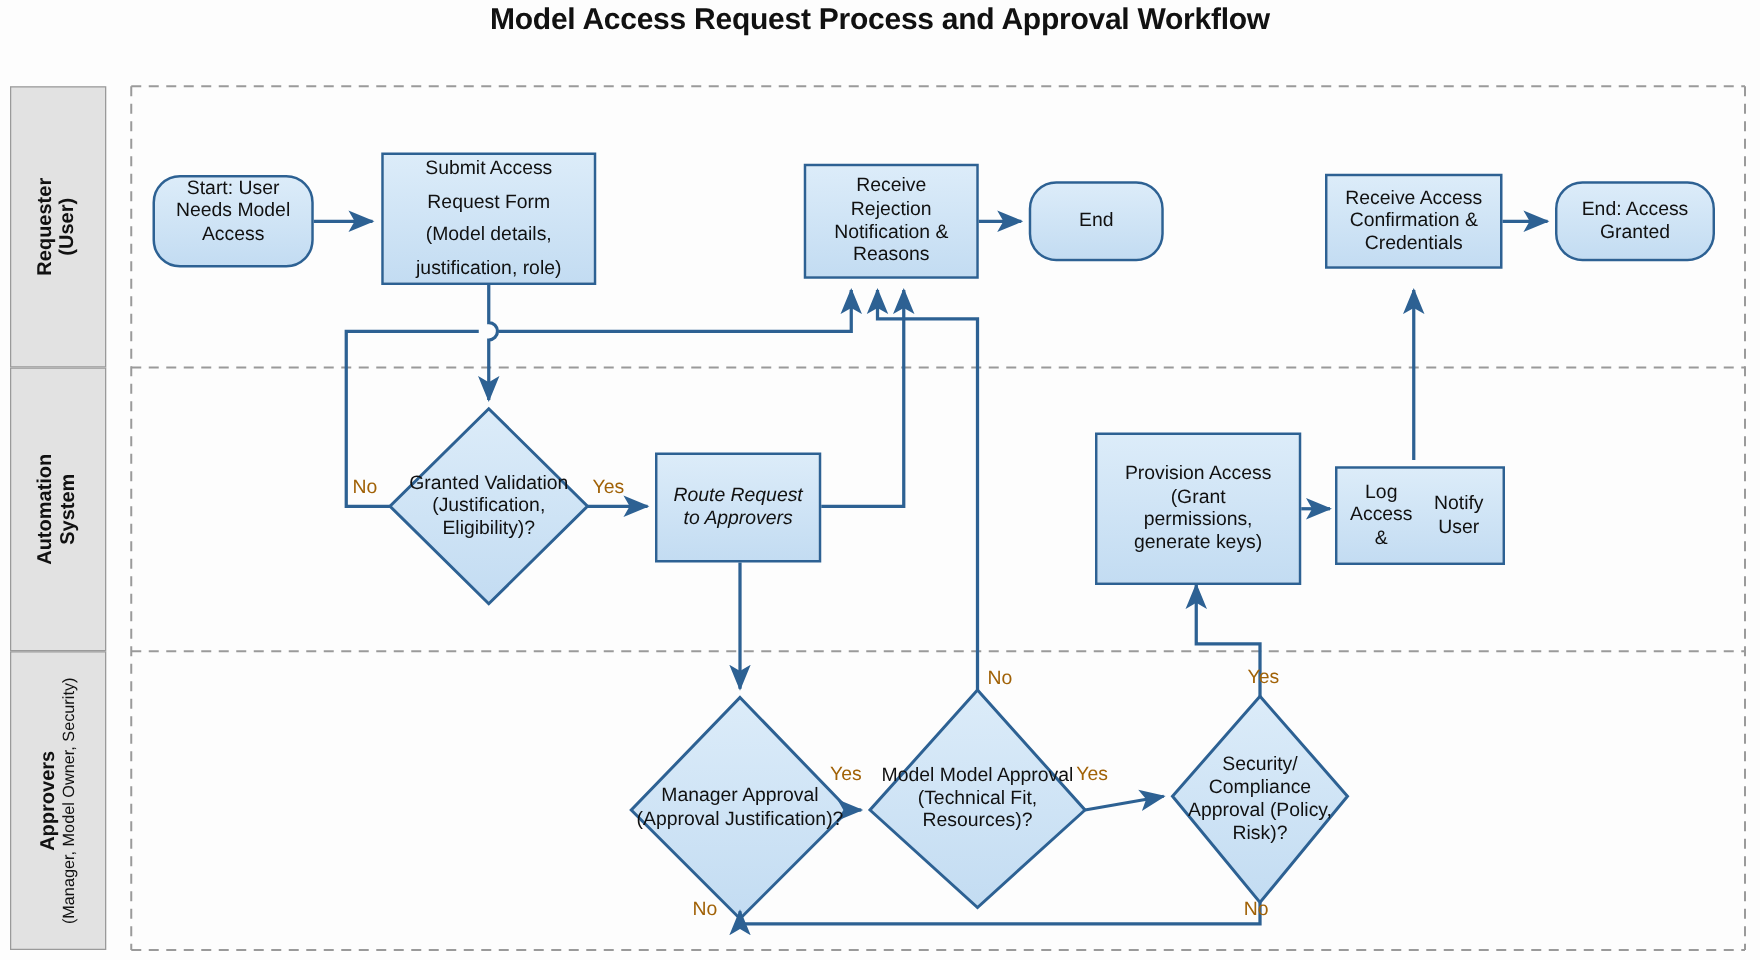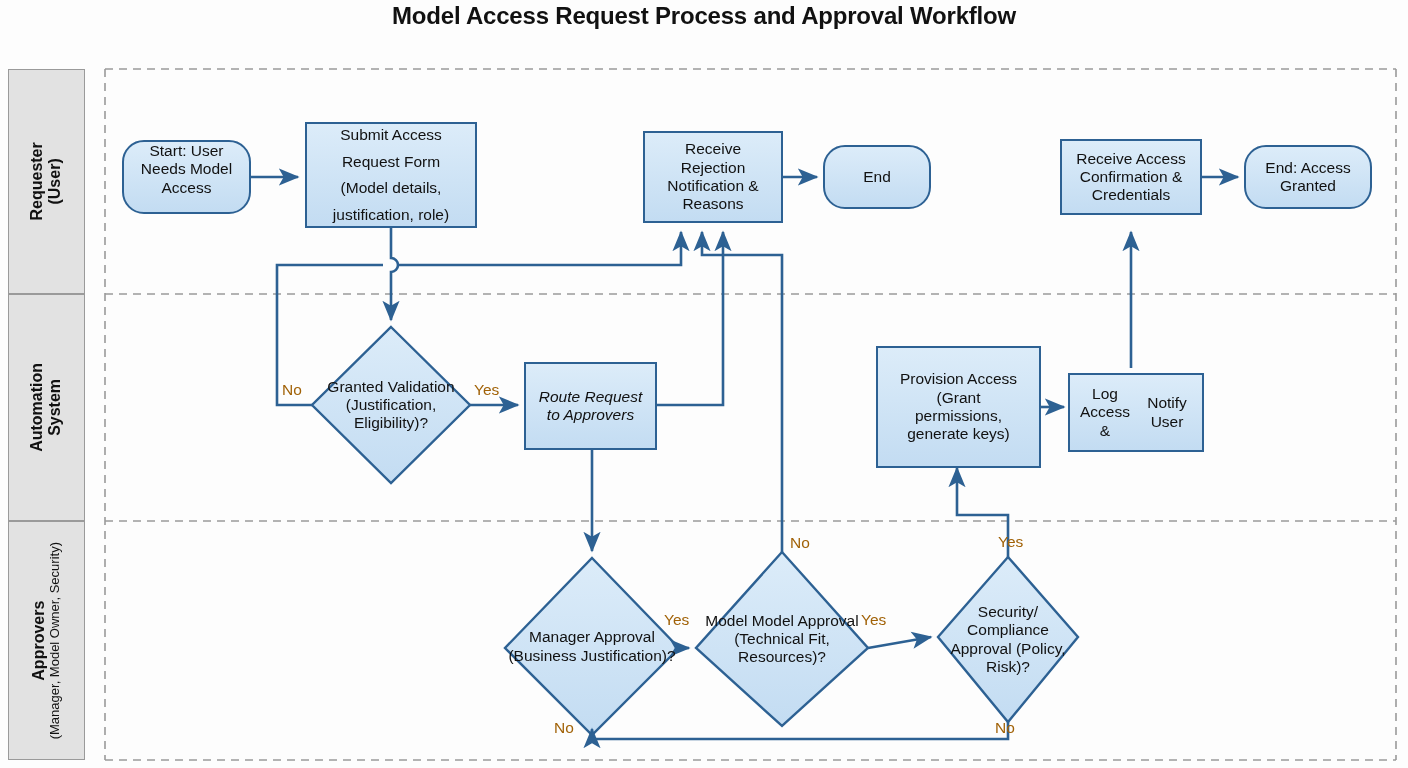--- a/index.html
+++ b/index.html
@@ -224,21 +224,21 @@
       <span>Validation</span>
       <span>(Justification,</span>
       <span>Eligibility)?</span>
     </div>
   </div>
 
   <div class="diamond" style="left:505px;top:558px;width:174px;height:177px;">
     <div class="dlabel">
       <span>Manager</span>
       <span>Approval</span>
-      <span>(Business</span>
+      <span>(Approval</span>
       <span>Justification)?</span>
     </div>
   </div>
 
   <div class="diamond" style="left:696px;top:552px;width:172px;height:174px;">
     <div class="dlabel">
       <span>Model</span>
       <span>Model</span>
       <span>Approval</span>
       <span>(Technical Fit,</span>

